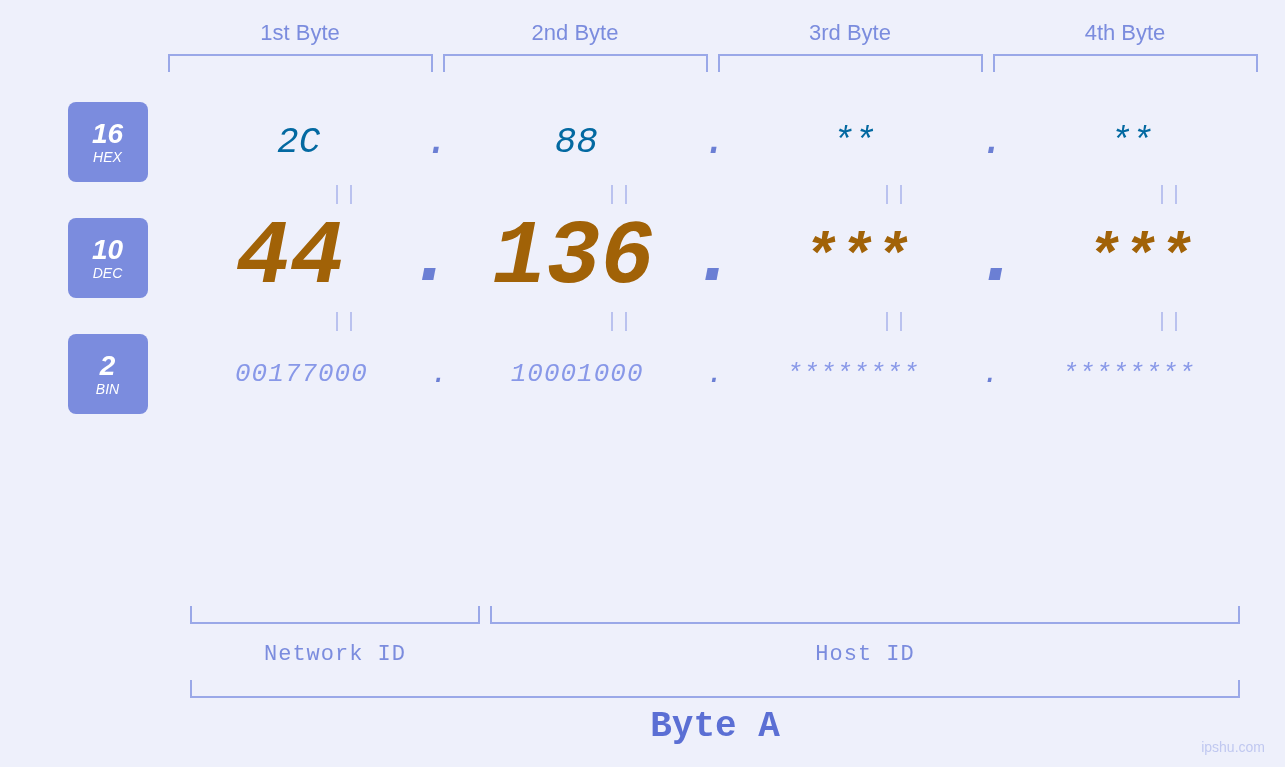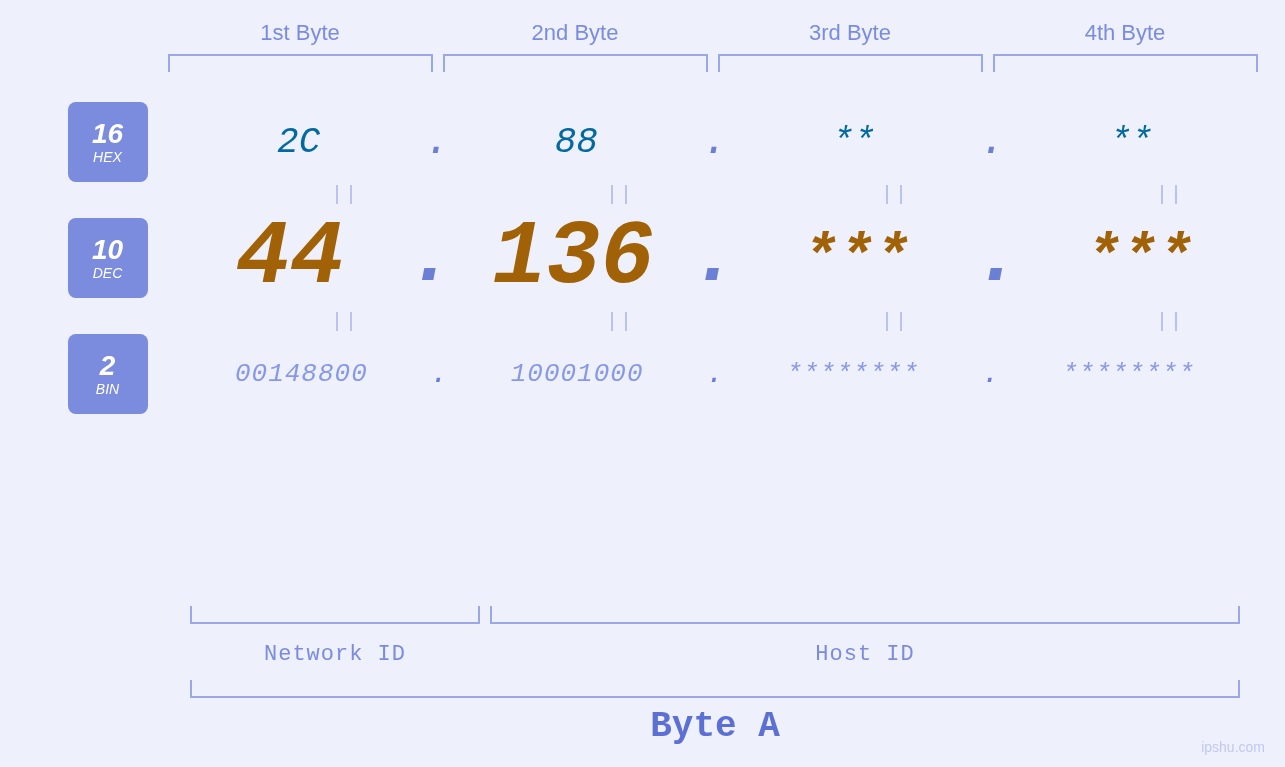--- a/index.html
+++ b/index.html
@@ -367,21 +367,21 @@
       </div>
     </div>
 
     <div class="data-row">
       <div class="base-badge">
         <span class="number">2</span>
         <span class="label">BIN</span>
       </div>
       <div class="values-row">
         <div class="byte-value">
-          <span class="bin-value">00148800</span>
+          <span class="bin-value">00177000</span>
         </div>
         <div class="dot dot-bin">.</div>
         <div class="byte-value">
           <span class="bin-value">10001000</span>
         </div>
         <div class="dot dot-bin">.</div>
         <div class="byte-value">
           <span class="bin-value">********</span>
         </div>
         <div class="dot dot-bin">.</div>

